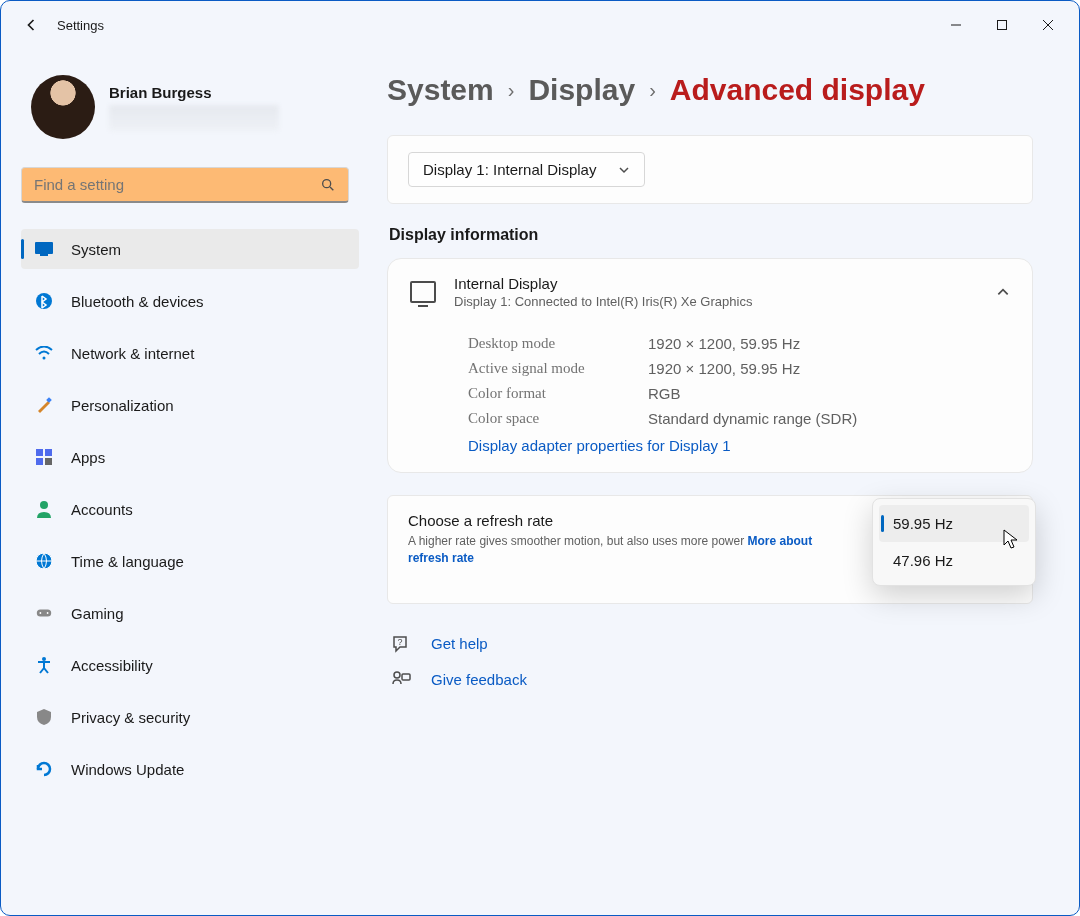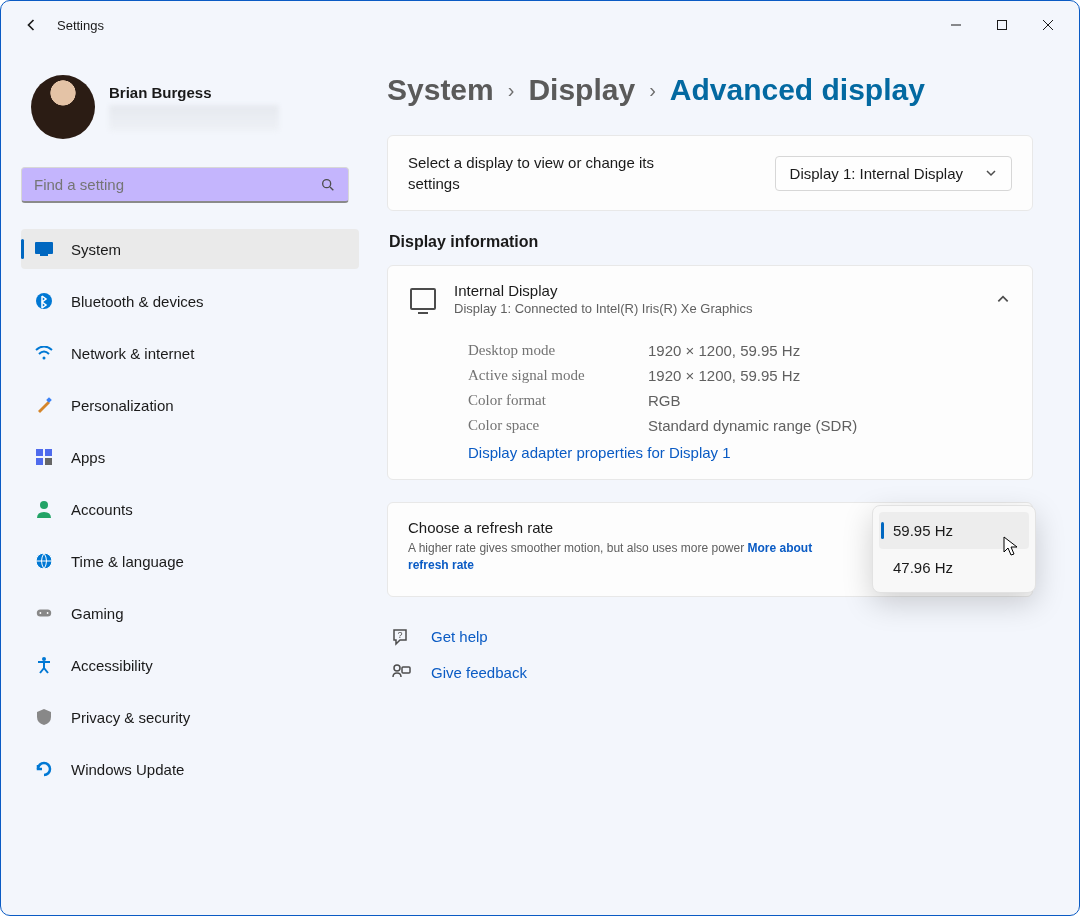--- a/index.html
+++ b/index.html
@@ -78,21 +78,21 @@
     background: linear-gradient(180deg, #e6e9ef 0%, #eef1f6 100%);
     border-radius: 3px;
     filter: blur(2px);
   }
   .search-box {
     position: relative;
     display: flex;
     align-items: center;
     width: 328px;
     height: 36px;
-    background: #c4b5fd;
+    background: #fdba74;
     border: 1px solid #d7d7d7;
     border-bottom: 2px solid #8a8a8a;
     border-radius: 4px;
     padding: 0 12px;
   }
   .search-box input {
     border: none; outline: none; background: transparent;
     flex: 1; font-size: 15px; color: #5b5b5b;
   }
   .search-icon { width: 16px; height: 16px; color: #4d4d4d; }
@@ -129,21 +129,21 @@
   }
   .breadcrumb {
     display: flex;
     align-items: center;
     gap: 14px;
     font-size: 30px;
     color: #5a5a5a;
     margin-bottom: 28px;
   }
   .breadcrumb .chev { font-size: 20px; color: #6e6e6e; }
-  .breadcrumb .current { color: #0369a1; font-weight: 600; }
+  .breadcrumb .current { color: #b91c1c; font-weight: 600; }
   .breadcrumb .crumb { font-weight: 600; }
   .card {
     background: #fdfdfd;
     border: 1px solid #e8e8e8;
     border-radius: 6px;
     padding: 16px 20px;
     margin-bottom: 22px;
   }
   .select-display-card {
     display: flex;
@@ -157,21 +157,21 @@
     align-items: center;
     gap: 22px;
     border: 1px solid #d7d7d7;
     border-radius: 4px;
     padding: 8px 14px;
     font-size: 15px;
     background: #fefefe;
     cursor: pointer;
   }
   .section-title { font-size: 16px; font-weight: 600; margin: 6px 0 14px 2px; }
-  .info-card { padding: 0; }
+  .info-card { padding: 0; border-radius: 14px; }
   .info-header {
     display: flex; align-items: center; gap: 18px;
     padding: 16px 22px;
     cursor: pointer;
   }
   .monitor-icon { width: 26px; height: 22px; border: 2px solid #4c4c4c; border-radius: 2px; position: relative; }
   .monitor-icon::after { content:""; position:absolute; left:6px; right:6px; bottom:-6px; height:2px; background:#4c4c4c; }
   .info-head-text { flex: 1; }
   .info-title { font-size: 15px; font-weight: 400; }
   .info-sub { font-size: 13px; color: #606060; margin-top: 2px; }
@@ -182,21 +182,21 @@
   .prop-row {
     display: flex;
     font-size: 15px;
     padding: 4px 0;
   }
   .prop-label { width: 180px; color: #737373; font-family: Liberation Serif, serif; }
   .prop-value { color: #606060; }
   .link { color: #0a5bc4; cursor: pointer; }
   .link-block { margin-top: 6px; font-size:15px; }
   .refresh-card {
-    padding: 16px 20px 22px 20px;
+    padding: 16px 20px 36px 20px;
     position: relative;
   }
   .refresh-title { font-size: 15px; margin-bottom: 4px; }
   .refresh-desc { font-size: 12px; color: #606060; max-width: 420px; line-height:1.4; }
   .refresh-desc .link { font-weight: 600; }
   .refresh-menu {
     position: absolute;
     right: -4px;
     top: 2px;
     width: 164px;
@@ -396,21 +396,20 @@
     <div class="content">
       <div class="breadcrumb">
         <span class="crumb">System</span>
         <span class="chev">›</span>
         <span class="crumb">Display</span>
         <span class="chev">›</span>
         <span class="crumb current">Advanced display</span>
       </div>
 
       <div class="card select-display-card">
-        <div class="select-label">Select a display to view or change its settings</div>
         <div class="dropdown">
           <span>Display 1: Internal Display</span>
           <svg width="12" height="12" viewBox="0 0 12 12">
               <path d="M2 4 L6 8 L10 4" fill="none" stroke="#4d4d4d" stroke-width="1.5"></path>
             </svg>
         </div>
       </div>
 
       <div class="section-title">Display information</div>
 

